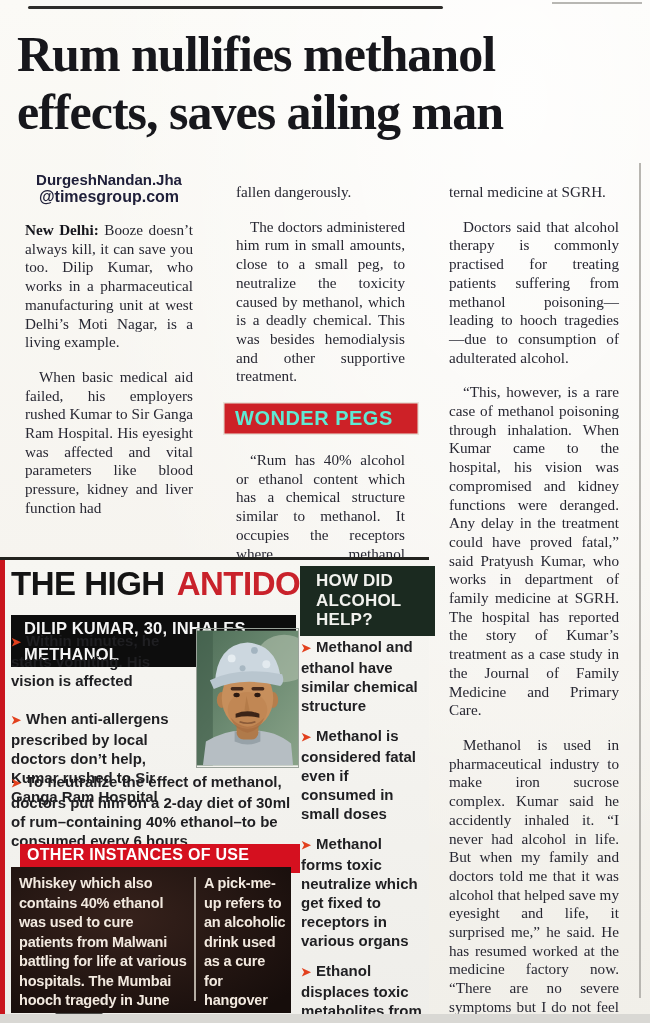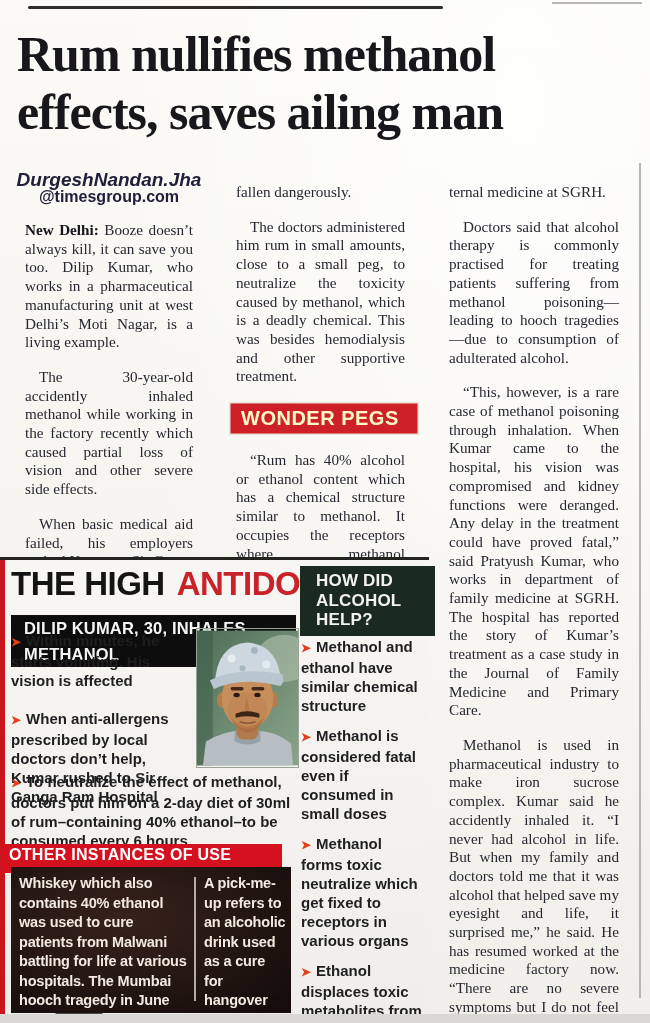--- a/index.html
+++ b/index.html
@@ -14,28 +14,28 @@
   .tear-line2{position:absolute;left:552px;top:2px;width:90px;height:2px;background:#9a9894;opacity:.7;}
   .headline{
     position:absolute;left:10px;top:18px;width:634px;margin:7px;
     font:700 50px/58px "Liberation Serif", serif;color:#17171c;letter-spacing:-1px;
   }
   .col{position:absolute;top:167px;font-size:15.2px;line-height:18.7px;color:#272732;text-align:justify;}
   .col1{left:9px;width:200px;}
   .col2{left:220px;width:201px;}
   .col3{left:433px;width:202px;height:849px;overflow:hidden;font-family:Liberation Serif, serif;}
   .byline{text-align:center;font-family:"Liberation Sans",sans-serif;font-weight:700;color:#20203a;margin:4px 0 16px 0;}
-  .byline .author{font-size:19px;line-height:17px;font-style:italic;}
+  .byline .author{font-size:15px;line-height:17px;}
   .byline .handle{font-size:16px;line-height:17px;}
   .para{margin:16px;}
   .indent{text-indent:14px;}
   .lead{font-weight:700;color:#15151c;}
   .wonder-banner{
-    background:#cd2127;color:#fef9c3;font:700 20px/25px "Liberation Sans",sans-serif;
-    padding:4px 6px 4px 12px;margin:8px 2px 8px 9px;letter-spacing:.5px;
+    background:#cd2127;color:#5eead4;font:700 20px/25px "Liberation Sans",sans-serif;
+    padding:4px 6px 4px 12px;margin:8px 2px 8px 3px;letter-spacing:.5px;
     box-shadow:inset 0 0 0 1.5px #e8e2d8;text-align:left;text-indent:0;
   }
   .rule-right{position:absolute;left:639px;top:163px;width:2px;height:835px;background:#b8b6b1;}
   
   .infographic{
     position:absolute;left:0;top:557px;width:429px;height:457px;
     border-top:3px solid #23231f;background:linear-gradient(#f7f6f2,#efeeea);
   }
   .red-strip{position:absolute;left:0;top:0;width:5px;height:100%;background:#c9151d;}
   .ig-title{position:absolute;left:11px;top:4px;width:400px;font:800 33px/40px "Liberation Sans",sans-serif;letter-spacing:-.5px;white-space:nowrap;}
@@ -44,21 +44,21 @@
   .subject-bar{
     position:absolute;left:11px;top:55px;width:272px;background:#0d0d0d;color:#f5f5f5;
     font:700 16.5px/26px "Liberation Sans",sans-serif;padding-left:13px;letter-spacing:.2px;
   }
   .bullet{font:700 15px/19px "Liberation Sans",sans-serif;color:#1f1f22;text-align:left;}
   .arr{color:#e2401d;font-size:12px;margin-right:5px;}
   .tl-narrow{position:absolute;left:11px;top:71px;width:184px;display:flex;flex-direction:column;gap:19px;}
   .tl-wide{position:absolute;left:11px;top:212px;width:291px;}
   .photo{position:absolute;left:196px;top:68px;width:101px;height:138px;border:1px solid #9aa29a;}
   .other-banner{
-    position:absolute;left:2px;top:284px;width:273px;background:#d5101f;color:#fff;
+    position:absolute;left:20px;top:284px;width:273px;background:#d5101f;color:#fff;
     font:800 16px/20px "Liberation Sans",sans-serif;padding:1px 0 8px 7px;letter-spacing:.3px;
   }
   .dark-box{
     position:absolute;left:11px;top:307px;width:280px;height:146px;
     background:radial-gradient(ellipse at 40% 35%, #37221c, #160d0b 90%);color:#f2e9df;
   }
   .db-left{position:absolute;left:8px;top:7px;width:168px;font:700 14.5px/19.5px "Liberation Sans",sans-serif;letter-spacing:-.2px;}
   .db-divider{position:absolute;left:183px;top:10px;width:2px;height:124px;background:#cfc8bd;opacity:.85;}
   .db-right{position:absolute;left:193px;top:7px;width:82px;font:700 14.5px/19.5px "Liberation Sans",sans-serif;letter-spacing:-.2px;}
   .how-title{
@@ -77,21 +77,20 @@
   <div class="tear-line2"></div>
 
   <h1 class="headline"><span>Rum nullifies methanol</span><br><span>effects, saves ailing man</span></h1>
 
   <div class="col col1">
     <div class="byline">
       <div class="author">DurgeshNandan.Jha</div>
       <div class="handle">@timesgroup.com</div>
     </div>
     <p class="para"><b class="lead">New Delhi:</b><span> Booze doesn’t always kill, it can save you too. Dilip Kumar, who works in a pharmaceutical manufacturing unit at west Delhi’s Moti Nagar, is a living example.</span></p>
-    <p class="para indent">The 30-year-old accidently inhaled methanol while working in the factory recently which caused partial loss of vision and other severe side effects.</p>
     <p class="para indent">When basic medical aid failed, his employers rushed Kumar to Sir Ganga Ram Hospital. His eyesight was affected and vital parameters like blood pressure, kidney and liver function had</p>
   </div>
 
   <div class="col col2">
     <p class="para">fallen dangerously.</p>
     <p class="para indent">The doctors administered him rum in small amounts, close to a small peg, to neutralize the toxicity caused by methanol, which is a deadly chemical. This was besides hemodialysis and other supportive treatment.</p>
     <div class="wonder-banner">WONDER PEGS</div>
     <p class="para indent">“Rum has 40% alcohol or ethanol content which has a chemical structure similar to methanol. It occupies the receptors where methanol metabolizes into harmful formaldehyde thus reducing the toxicity,” said Dr Atul Gogia, senior consultant, in-</p>
   </div>
 

